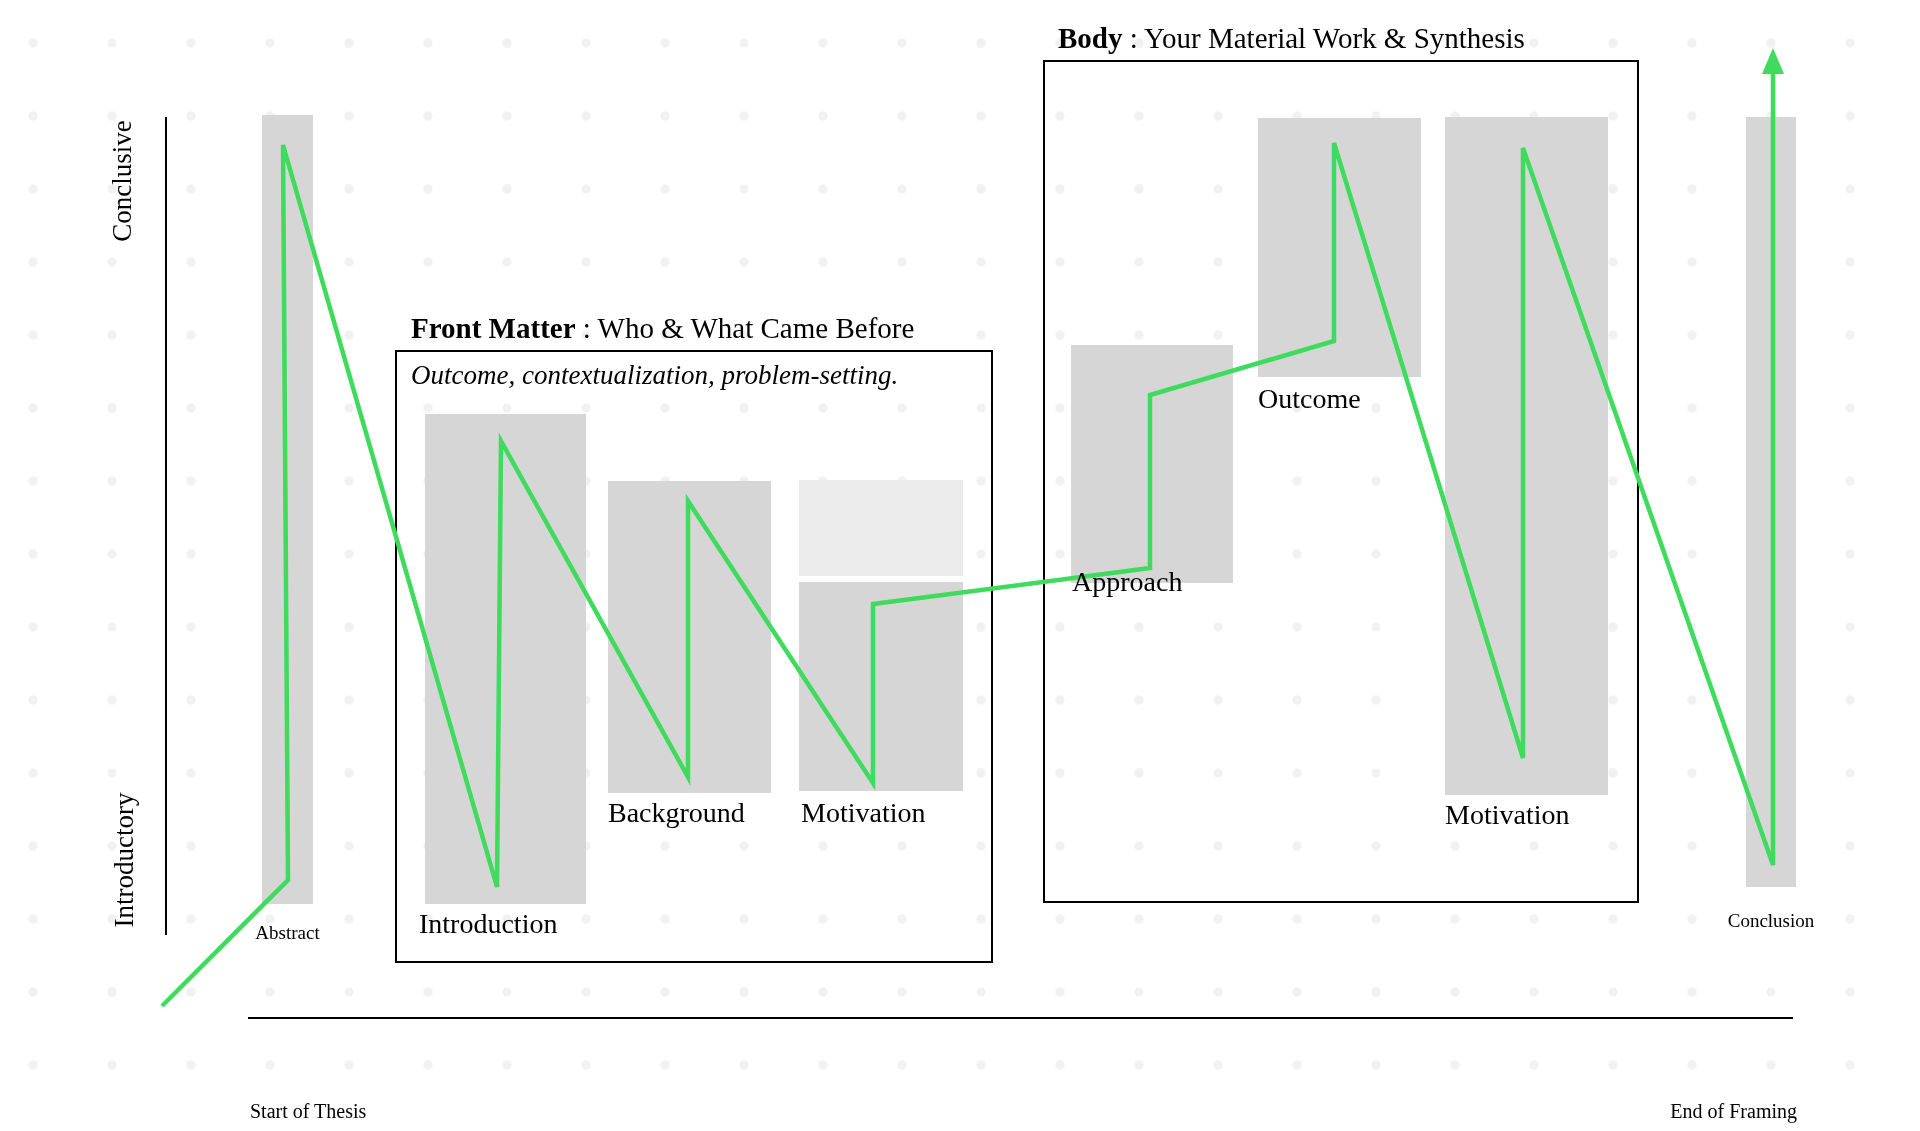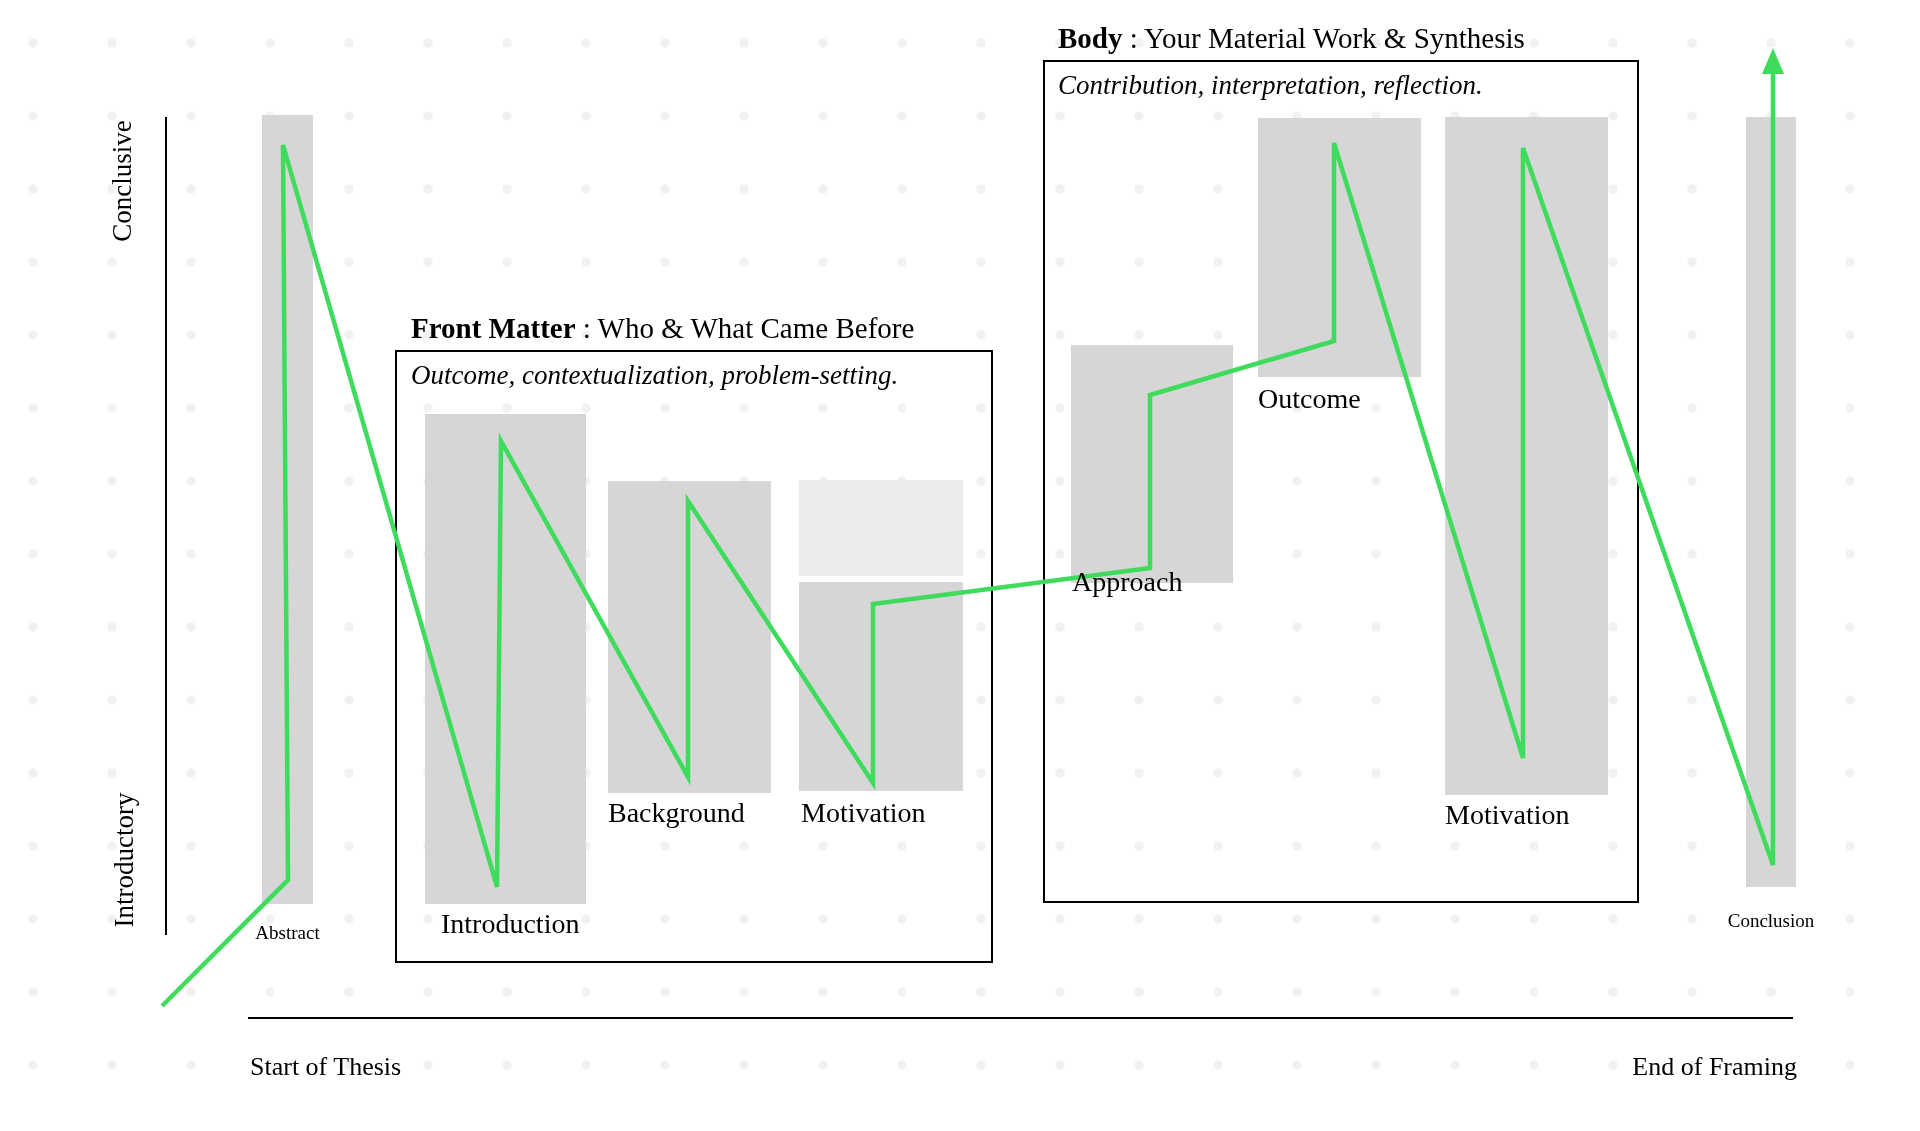--- a/index.html
+++ b/index.html
@@ -14,21 +14,21 @@
     color:#000;
     overflow:hidden;
   }
   .abs{position:absolute;}
   
   .y-axis-line{left:165px;top:117px;width:2px;height:818px;background:#000;}
   .x-axis-line{left:248px;top:1017px;width:1545px;height:2px;background:#000;}
   .y-label{font-size:27px;white-space:nowrap;transform:translate(-50%,-50%) rotate(-90deg);}
   .y-label-top{left:122px;top:181px;}
   .y-label-bottom{left:124px;top:860px;}
-  .x-label{font-size:26px;white-space:nowrap;top:1052px;}
+  .x-label{font-size:20px;white-space:nowrap;top:1100px;}
   .x-label-start{left:250px;}
   .x-label-end{right:123px;}
   
   .gbox{border:2px solid #000;box-sizing:border-box;background:transparent;}
   .box-front{left:395px;top:350px;width:598px;height:613px;}
   .box-body{left:1043px;top:60px;width:596px;height:843px;}
   .gtitle{font-size:29px;white-space:nowrap;}
   .gtitle b{font-weight:bold;}
   .title-front{left:411px;top:312px;}
   .subtitle{font-size:27px;font-style:italic;white-space:nowrap;}
@@ -44,21 +44,21 @@
   .bar-motivation-top{left:799px;top:480px;width:164px;height:96px;}
   .bar-motivation{left:799px;top:582px;width:164px;height:209px;}
   .bar-approach{left:1071px;top:345px;width:162px;height:238px;}
   .bar-outcome{left:1258px;top:118px;width:163px;height:259px;}
   .bar-discussion{left:1445px;top:117px;width:163px;height:678px;}
   .bar-conclusion{left:1746px;top:117px;width:50px;height:770px;}
   
   .blabel{font-size:28px;white-space:nowrap;z-index:6;}
   .blabel-small{font-size:19px;}
   .label-abstract{left:230px;top:922px;width:115px;text-align:center;}
-  .label-introduction{left:441px;top:908px;text-align:center;}
+  .label-introduction{left:419px;top:908px;text-align:center;}
   .label-background{left:608px;top:797px;}
   .label-motivation{left:801px;top:797px;}
   .label-approach{left:1072px;top:566px;}
   .label-outcome{left:1258px;top:383px;}
   .label-discussion{left:1445px;top:799px;}
   .label-conclusion{left:1706px;top:910px;width:130px;text-align:center;}
   
   .flow-svg{left:0;top:0;z-index:5;pointer-events:none;}
 </style>
 </head>
@@ -72,21 +72,20 @@
   <div class="abs y-label y-label-bottom">Introductory</div>
   <div class="abs x-label x-label-start">Start of Thesis</div>
   <div class="abs x-label x-label-end">End of Framing</div>
 
   <div class="abs gbox box-front"></div>
   <div class="abs gtitle title-front"><b>Front Matter</b><span> : Who &amp; What Came Before</span></div>
   <div class="abs subtitle subtitle-front">Outcome, contextualization, problem-setting.</div>
 
   <div class="abs gbox box-body"></div>
   <div class="abs gtitle title-body"><b>Body</b><span> : Your Material Work &amp; Synthesis</span></div>
-  <div class="abs subtitle subtitle-body">Contribution, interpretation, reflection.</div>
 
   <div class="abs bar bar-abstract"></div>
   <div class="abs bar bar-introduction"></div>
   <div class="abs bar bar-background"></div>
   <div class="abs bar-light bar-motivation-top"></div>
   <div class="abs bar bar-motivation"></div>
   <div class="abs bar bar-approach"></div>
   <div class="abs bar bar-outcome"></div>
   <div class="abs bar bar-discussion"></div>
   <div class="abs bar bar-conclusion"></div>

